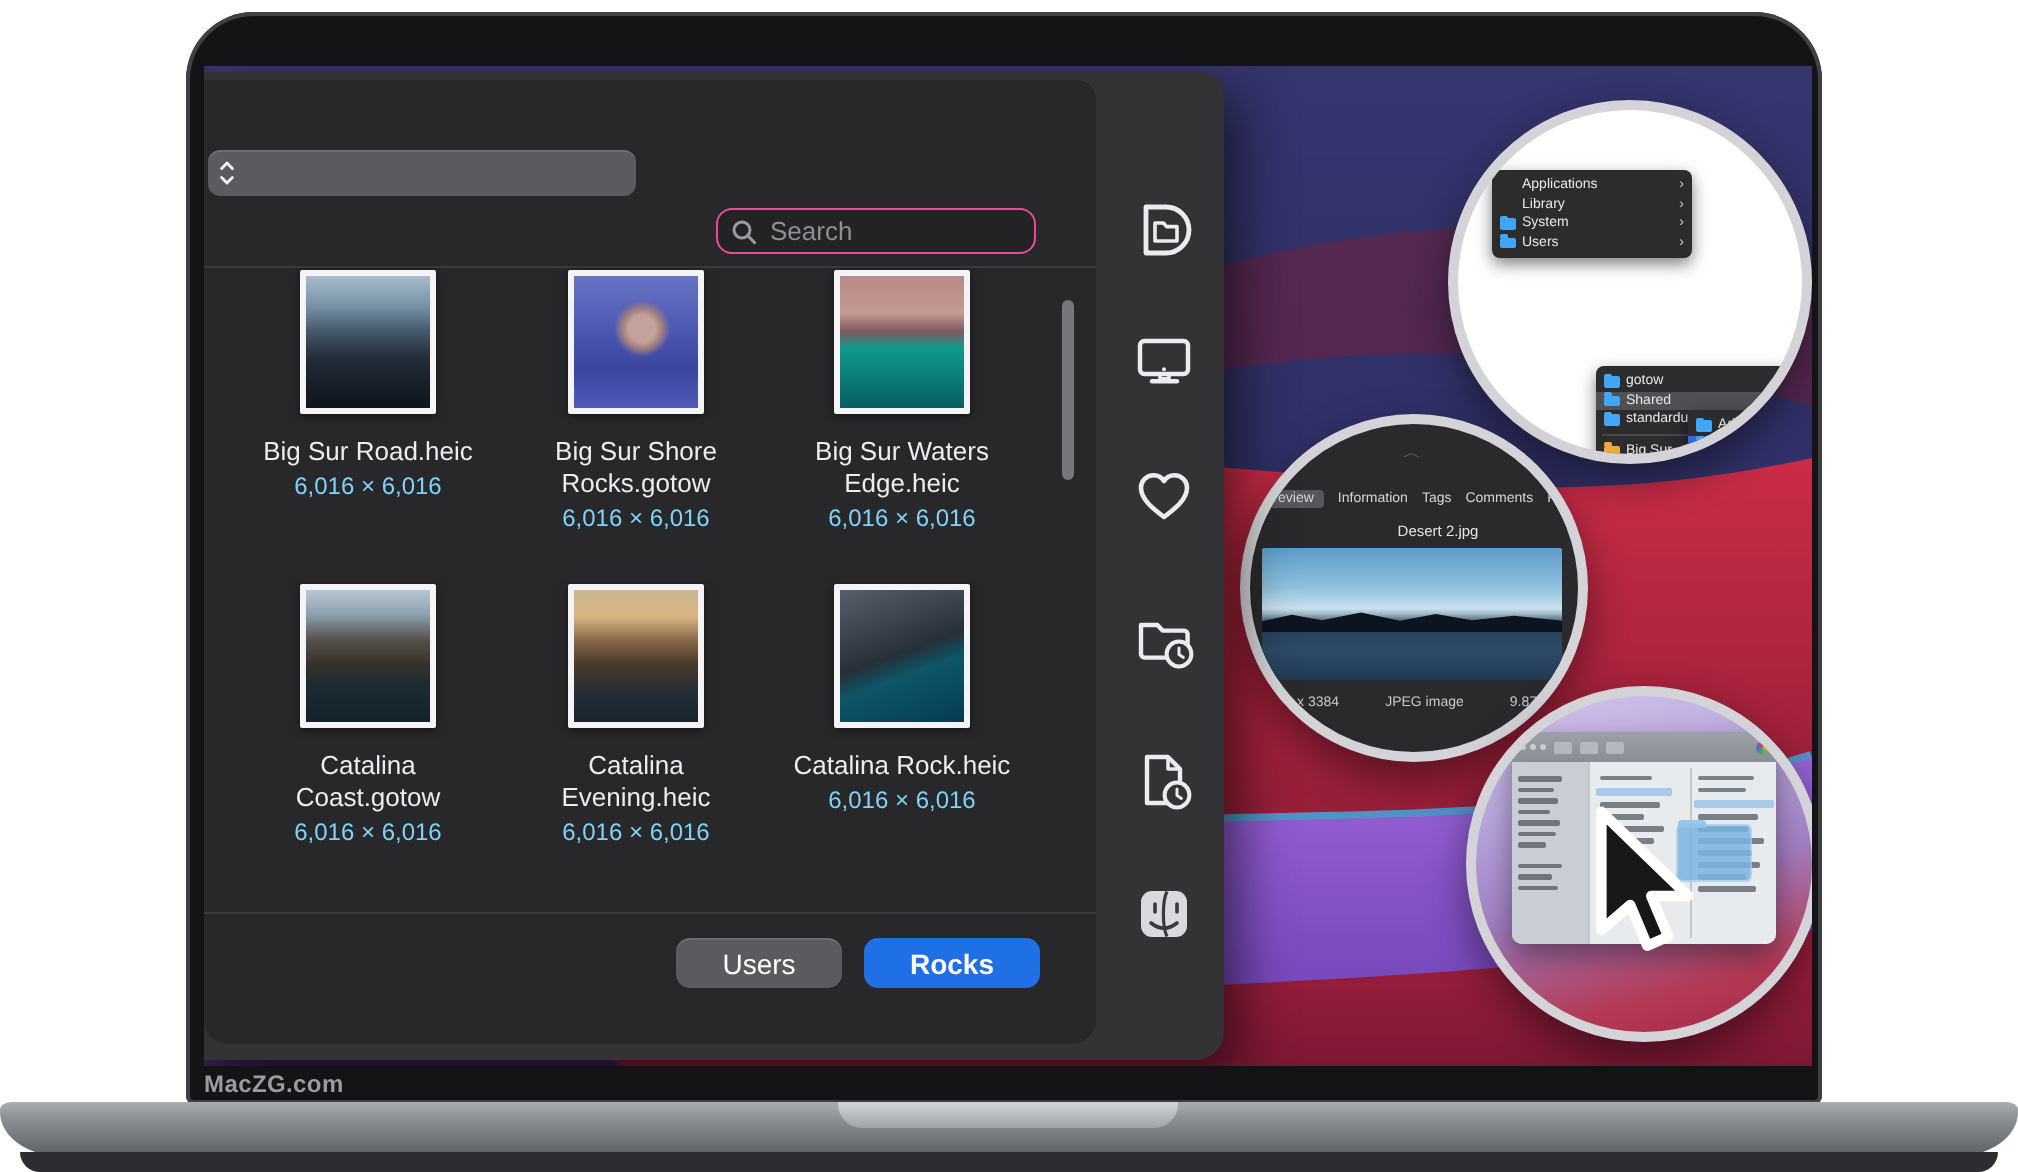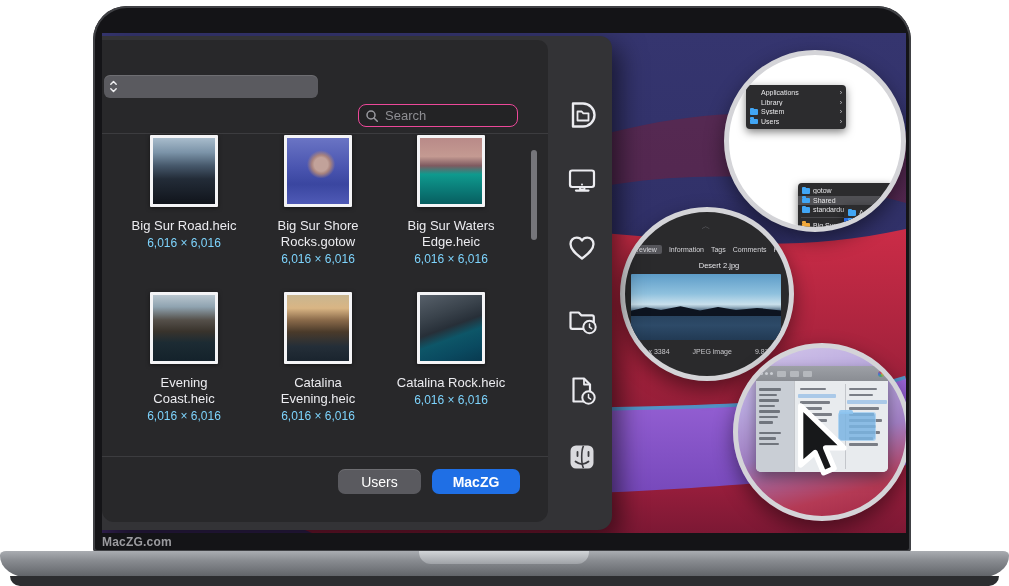--- a/index.html
+++ b/index.html
@@ -192,40 +192,40 @@
           <div class="fdims">6,016 × 6,016</div>
         </div>
         <div class="file-card" style="left:294px;top:95px">
           <div class="thumb t-waters"></div>
           <div class="fname">Big Sur Waters Edge.heic</div>
           <div class="fdims">6,016 × 6,016</div>
         </div>
 
         <div class="file-card" style="left:27px;top:252px">
           <div class="thumb t-coast"></div>
-          <div class="fname">Evening Coast.heic</div>
+          <div class="fname">Catalina Coast.gotow</div>
           <div class="fdims">6,016 × 6,016</div>
         </div>
         <div class="file-card" style="left:161px;top:252px">
           <div class="thumb t-evening"></div>
           <div class="fname">Catalina Evening.heic</div>
           <div class="fdims">6,016 × 6,016</div>
         </div>
         <div class="file-card" style="left:294px;top:252px">
           <div class="thumb t-rock"></div>
           <div class="fname">Catalina Rock.heic</div>
           <div class="fdims">6,016 × 6,016</div>
         </div>
 
         <div class="scrollbar"></div>
 
         <div class="hrule" style="top:416px"></div>
 
         <button class="btn btn-cancel">Users</button>
-        <button class="btn btn-open">MacZG</button>
+        <button class="btn btn-open">Rocks</button>
       </div>
 
       <div class="strip">
         <div class="strip-btn" style="top:57px">
           <svg width="36" height="36" viewBox="0 0 36 36">
               <path d="M9 6.5h10a11.5 11.5 0 0 1 0 23H9Z" fill="none" stroke="#ececf0" stroke-width="2.4" stroke-linejoin="round"></path>
               <path d="M13.5 14.5h4.2l1.6 1.8h5.2v7.2H13.5Z" fill="none" stroke="#ececf0" stroke-width="1.8" stroke-linejoin="round"></path>
             </svg>
         </div>
         <div class="strip-btn" style="top:122px">

